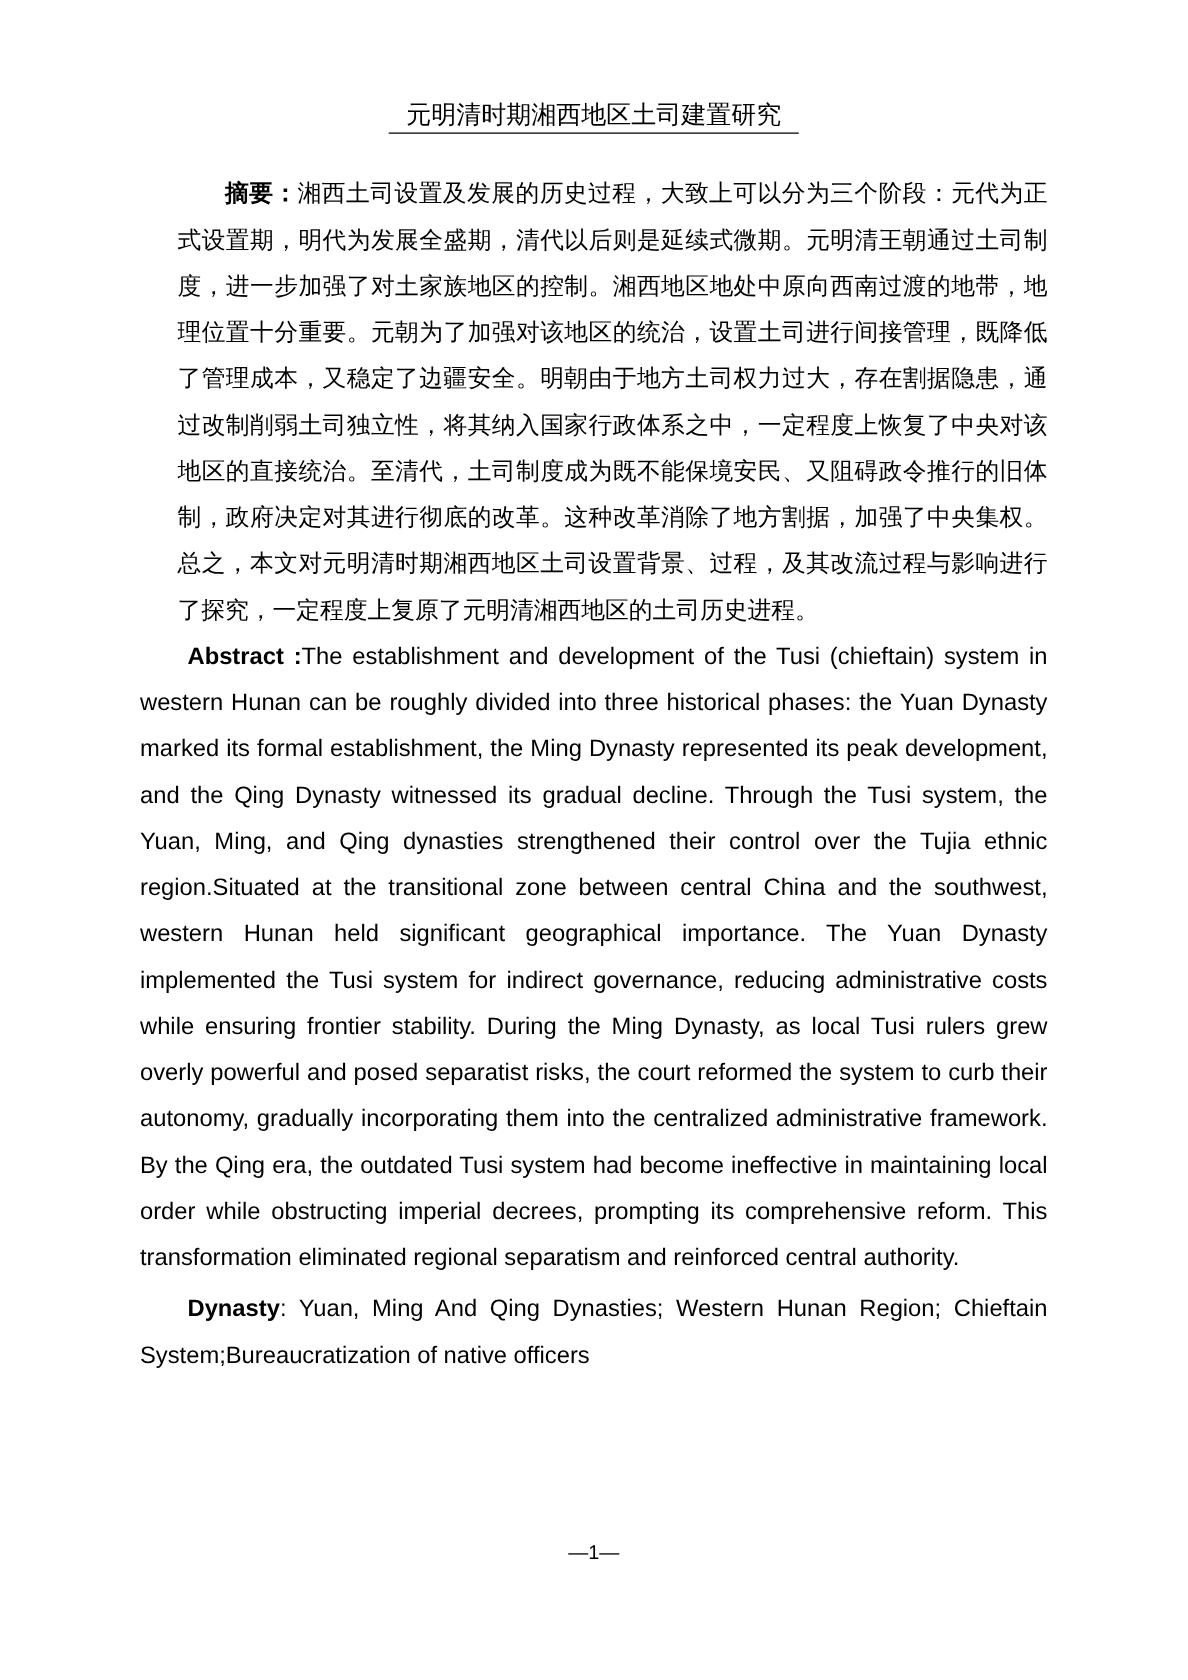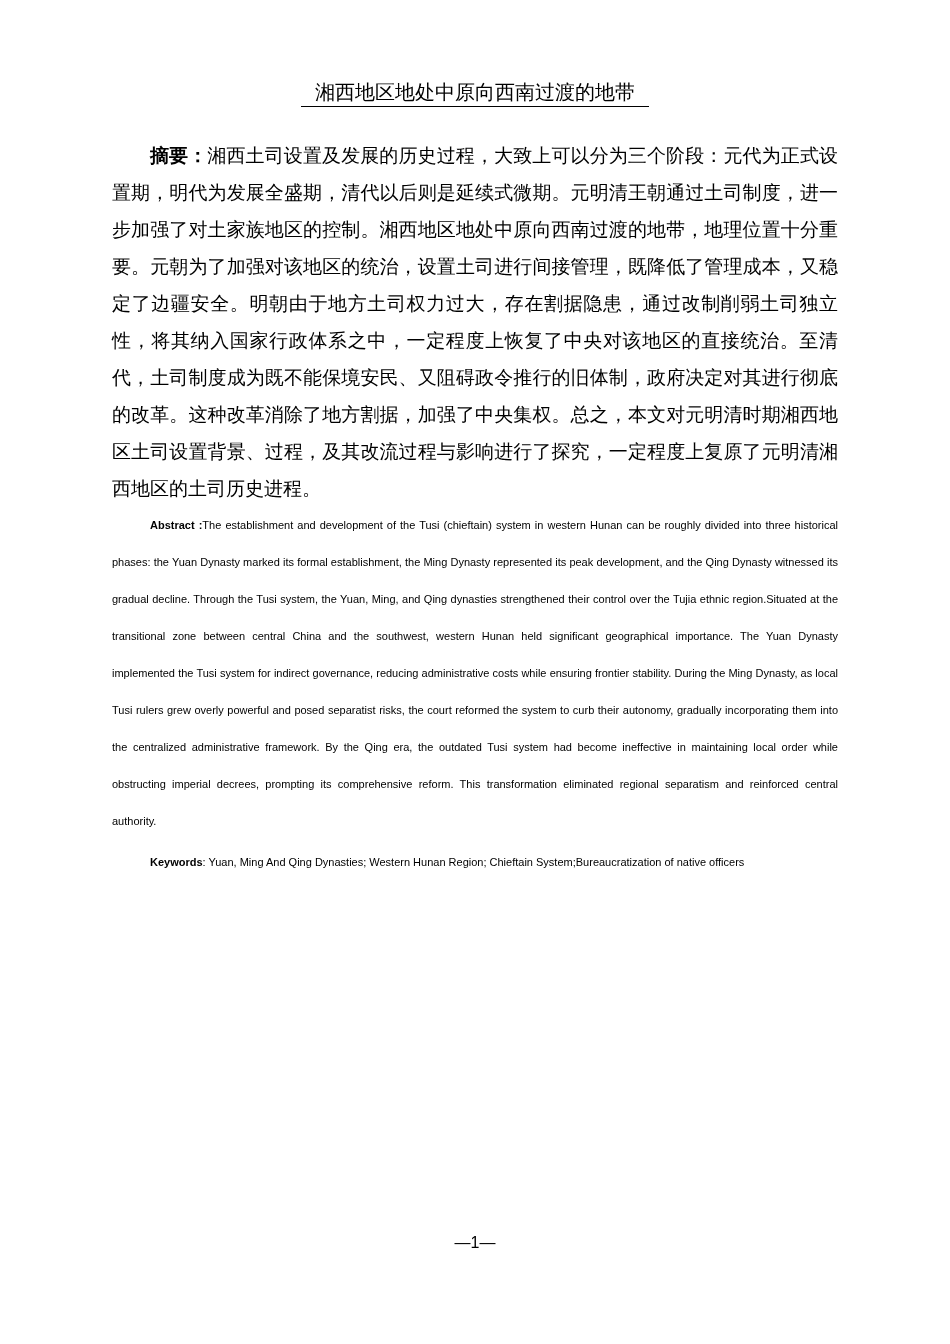--- a/index.html
+++ b/index.html
@@ -33,23 +33,24 @@
   }
   .para {
     margin: 0;
     text-align: justify;
     line-height: 37px;
   }
   .para.zh {
     font-size: 19px;
     text-indent: 38px;
     font-family: "Liberation Serif", "DejaVu Serif", serif;
+    margin-left: 30px;
   }
   .para.en {
-    font-size: 11px;
+    font-size: 19px;
     text-indent: 38px;
     font-family: "Liberation Sans", "DejaVu Sans", sans-serif;
   }
   .para.en.kw {
     margin-top: 4px;
   }
   .b {
     font-weight: bold;
   }
   .page-footer {
@@ -61,25 +62,25 @@
     font-size: 16px;
     font-family: "Liberation Sans", "DejaVu Sans", sans-serif;
   }
 </style>
 </head>
 <body>
 
 <div class="page">
 
   <h1 class="doc-title">
-    <span class="title-text">湘西地区地处中原向西南过渡的地带</span>
+    <span class="title-text">元明清时期湘西地区土司建置研究</span>
   </h1>
 
   <p class="para zh"><span class="b">摘要：</span><span>湘西土司设置及发展的历史过程，大致上可以分为三个阶段：元代为正式设置期，明代为发展全盛期，清代以后则是延续式微期。元明清王朝通过土司制度，进一步加强了对土家族地区的控制。湘西地区地处中原向西南过渡的地带，地理位置十分重要。元朝为了加强对该地区的统治，设置土司进行间接管理，既降低了管理成本，又稳定了边疆安全。明朝由于地方土司权力过大，存在割据隐患，通过改制削弱土司独立性，将其纳入国家行政体系之中，一定程度上恢复了中央对该地区的直接统治。至清代，土司制度成为既不能保境安民、又阻碍政令推行的旧体制，政府决定对其进行彻底的改革。这种改革消除了地方割据，加强了中央集权。总之，本文对元明清时期湘西地区土司设置背景、过程，及其改流过程与影响进行了探究，一定程度上复原了元明清湘西地区的土司历史进程。</span></p>
 
 
   <p class="para en"><span class="b">Abstract :</span><span>The establishment and development of the Tusi (chieftain) system in western Hunan can be roughly divided into three historical phases: the Yuan Dynasty marked its formal establishment, the Ming Dynasty represented its peak development, and the Qing Dynasty witnessed its gradual decline. Through the Tusi system, the Yuan, Ming, and Qing dynasties strengthened their control over the Tujia ethnic region.Situated at the transitional zone between central China and the southwest, western Hunan held significant geographical importance. The Yuan Dynasty implemented the Tusi system for indirect governance, reducing administrative costs while ensuring frontier stability. During the Ming Dynasty, as local Tusi rulers grew overly powerful and posed separatist risks, the court reformed the system to curb their autonomy, gradually incorporating them into the centralized administrative framework. By the Qing era, the outdated Tusi system had become ineffective in maintaining local order while obstructing imperial decrees, prompting its comprehensive reform. This transformation eliminated regional separatism and reinforced central authority.</span></p>
 
-  <p class="para en kw"><span class="b">Keywords</span><span>: Yuan, Ming And Qing Dynasties; Western Hunan Region; Chieftain System;Bureaucratization of native officers</span></p>
+  <p class="para en kw"><span class="b">Dynasty</span><span>: Yuan, Ming And Qing Dynasties; Western Hunan Region; Chieftain System;Bureaucratization of native officers</span></p>
 
   <div class="page-footer">—1—</div>
 
 </div>
 
 </body></html>

